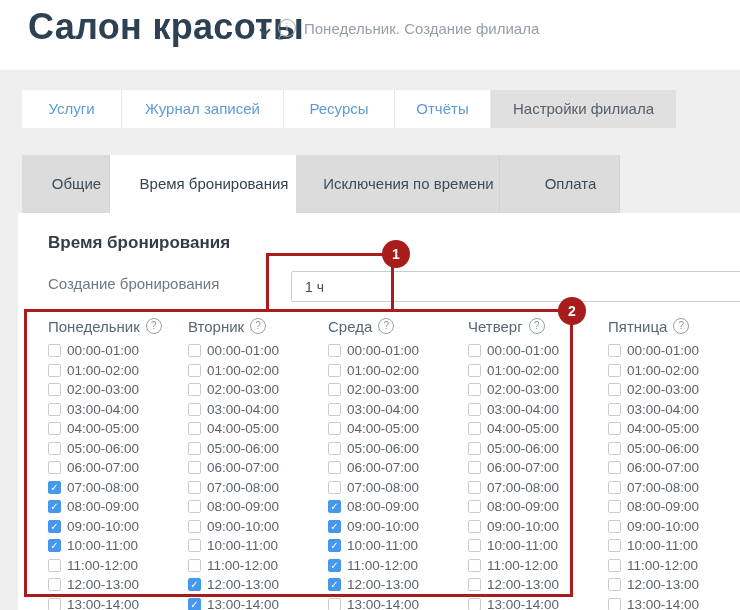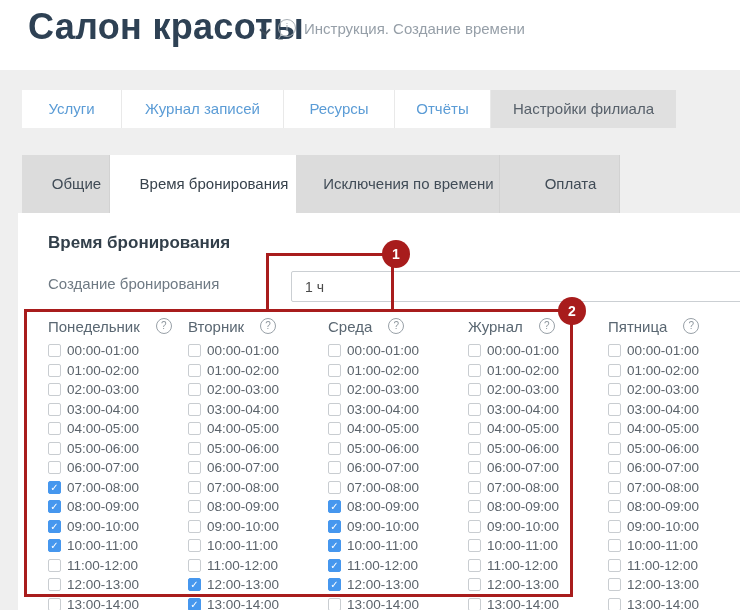--- a/index.html
+++ b/index.html
@@ -38,21 +38,21 @@
   
   .content-panel { position:absolute; left:18px; top:213px; width:722px; height:397px; background:#fff; z-index:0; }
   .section-title { position:absolute; left:48px; top:233px; font-size:17px; font-weight:bold; color:#323f4a; z-index:2; }
   .interval-label { position:absolute; left:48px; top:275px; font-size:15px; color:#6f7a84; z-index:2; }
   .interval-input { position:absolute; left:291px; top:271px; width:460px; height:31px;
     border:1px solid #cbcfd3; background:#fff; border-radius:2px; padding-left:13px;
     font-size:14px; color:#4a4a4a; font-family:"Liberation Sans","DejaVu Sans",sans-serif; z-index:2; }
   
   .schedule-grid { position:absolute; left:48px; top:316px; width:680px; height:300px; z-index:2; }
   .day-col { position:absolute; top:0; width:136px; }
-  .day-header { display:flex; align-items:center; height:20px; margin-bottom:5px; font-size:15px; color:#5a6772;gap:10px; }
+  .day-header { display:flex; align-items:center; height:20px; margin-bottom:5px; font-size:15px; color:#5a6772; }
   .q-icon { width:16px; height:16px; border:1px solid #99a1a8; border-radius:50%; color:#8e979e;
     font-size:10px; line-height:14px; text-align:center; margin-left:6px; cursor:pointer; }
   .slot-row { display:flex; align-items:center; height:19.5px; cursor:pointer; }
   .cb { width:13px; height:13px; border:1px solid #c9cdd1; border-radius:2px; background:#fff;
     margin-right:6px; flex:0 0 13px; font-size:10px; line-height:12px; text-align:center;
     color:#fff; font-weight:bold; }
   .cb.checked { background:#4697ee; border-color:#4697ee; }
   .slot-label { font-size:13.5px; color:#5b636b; white-space:nowrap; }
   
   .ann-rect { position:absolute; border:3px solid #a81c1c; background:transparent; z-index:5; pointer-events:none; }
@@ -65,21 +65,21 @@
   .ann-badge2 { left:558px; top:297px; }
 </style>
 </head>
 <body>
 
 <div class="header">
   <div class="page-title">Салон красоты</div>
   <span class="title-chevron"></span>
   <div class="info-link">
     <span class="info-bubble">i</span>
-    <span>Инструкция. Создание времени</span>
+    <span>Понедельник. Создание филиала</span>
   </div>
 </div>
 
 <div class="main-tab-bar">
     <div class="main-tab services">Услуги</div>
     <div class="main-tab journal">Журнал записей</div>
     <div class="main-tab resources">Ресурсы</div>
     <div class="main-tab reports">Отчёты</div>
     <div class="main-tab branch-settings active">Настройки филиала</div>
   </div>
@@ -278,21 +278,21 @@
         <span class="cb checked">✓</span>
         <span class="slot-label">12:00-13:00</span>
       </label>
       <label class="slot-row">
         <span class="cb"></span>
         <span class="slot-label">13:00-14:00</span>
       </label>
     </div>
     <div class="day-col" style="left: 420px;">
       <div class="day-header">
-        <span>Журнал</span>
+        <span>Четверг</span>
         <span class="q-icon">?</span>
       </div>
       <label class="slot-row">
         <span class="cb"></span>
         <span class="slot-label">00:00-01:00</span>
       </label>
       <label class="slot-row">
         <span class="cb"></span>
         <span class="slot-label">01:00-02:00</span>
       </label>

